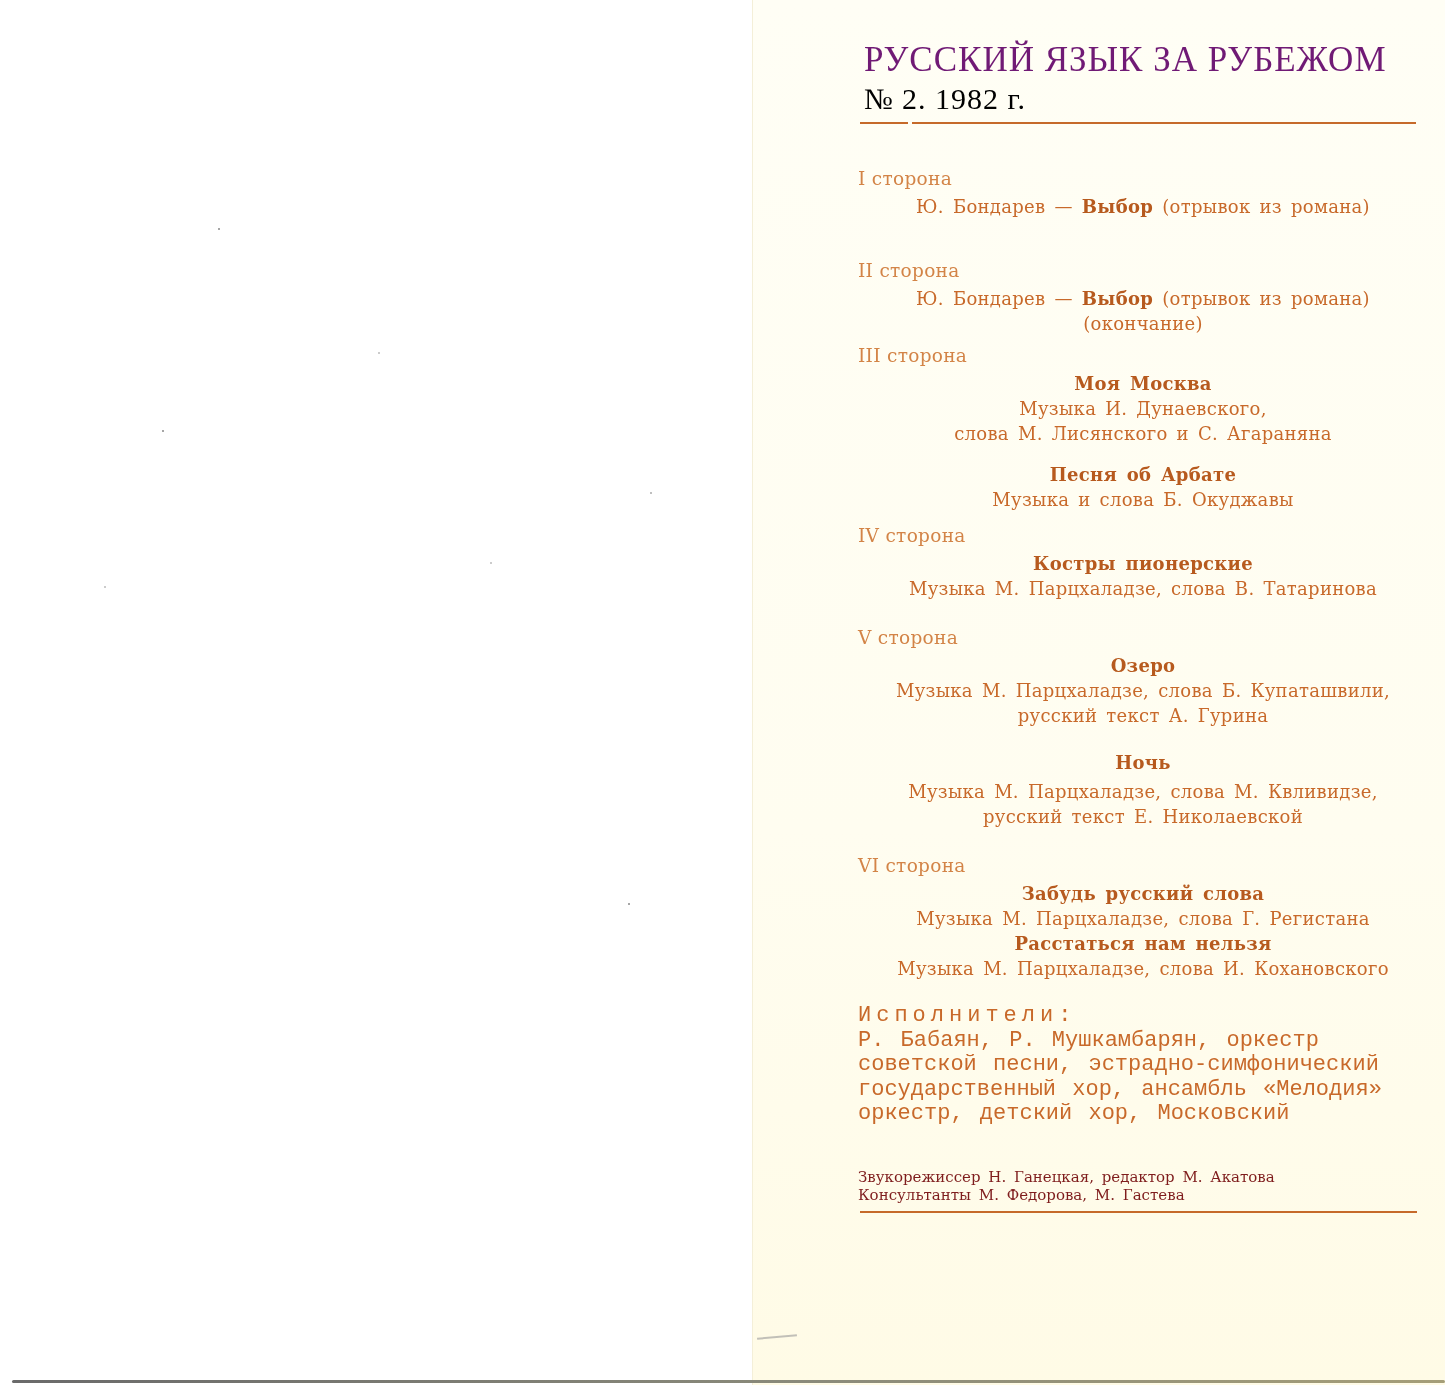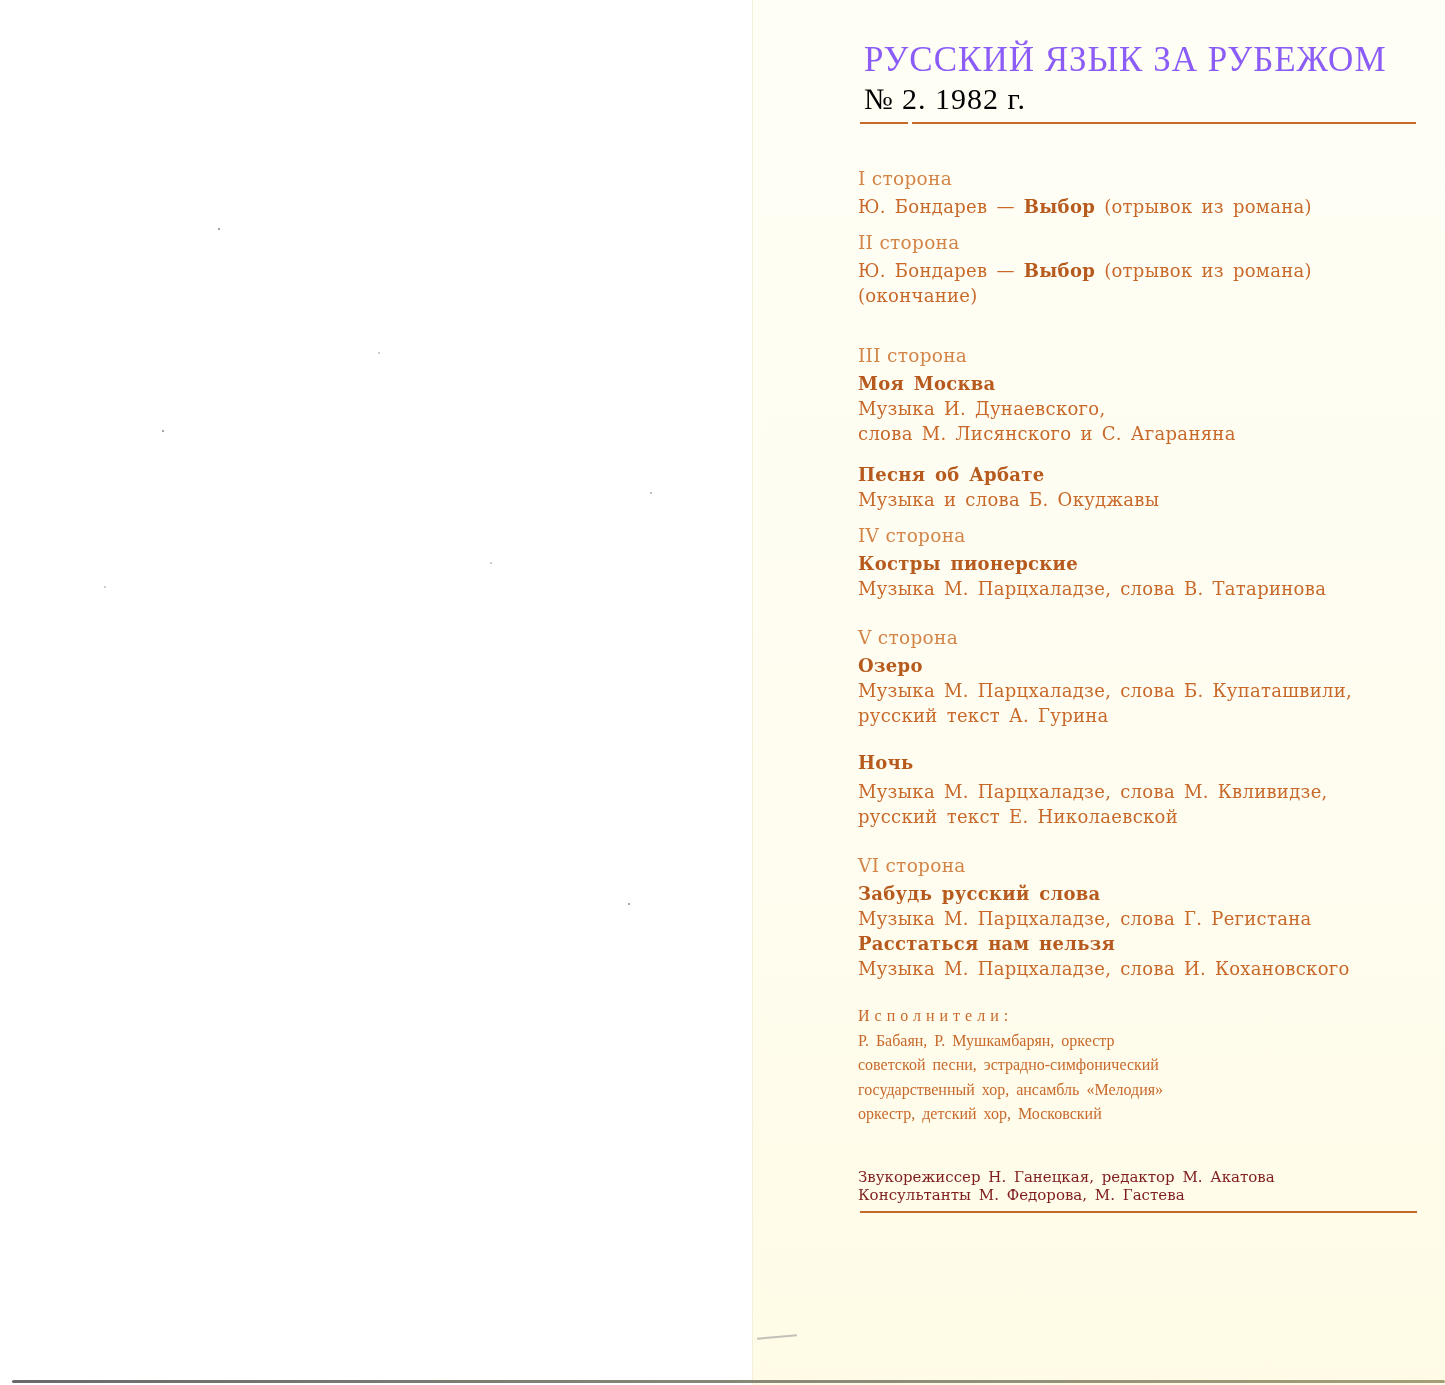--- a/index.html
+++ b/index.html
@@ -63,21 +63,21 @@
       width: 560px;
     }
     .masthead {
       margin-left: 6px;
     }
     .masthead-title {
       font-family: "Liberation Serif", "DejaVu Serif", serif;
       font-size: 35px;
       letter-spacing: 1px;
       line-height: 40px;
-      color: #8b5cf6;
+      color: #701a75;
       white-space: nowrap;
     }
     .masthead-issue {
       font-family: "Liberation Serif", "DejaVu Serif", serif;
       font-size: 30px;
       letter-spacing: 1px;
       line-height: 38px;
       color: #000000;
     }
     .rule-top {
@@ -117,34 +117,35 @@
       color: #c8692a;
     }
     .side-label {
       color: #d38447;
       font-size: 18.5px;
       margin-bottom: 3px;
     }
     .line {
       white-space: nowrap;
       word-spacing: 3px;
+      text-align: center;
     }
     .bold {
       font-weight: bold;
       color: #b75a1e;
     }
     .section { position: absolute; left: 0; width: 570px; }
 
     .performers {
       position: absolute;
       left: 858px;
       top: 1004px;
       width: 570px;
-      font-family: Liberation Serif, serif;
-      font-size: 16px;
+      font-family: Liberation Mono, monospace;
+      font-size: 22px;
       line-height: 24.5px;
       color: #c8692a;
       word-spacing: 3px;
       white-space: nowrap;
     }
     .performers-heading {
       letter-spacing: 5px;
     }
     .credits {
       position: absolute;
@@ -188,21 +189,21 @@
 
 <div class="sides">
 
   <div class="section" style="top:0px;">
     <div class="side-label">I сторона</div>
     <div class="line">
       <span>Ю. Бондарев — </span><span class="bold">Выбор</span><span> (отрывок из романа)</span>
     </div>
   </div>
 
-  <div class="section" style="top:64px;">
+  <div class="section" style="top:92px;">
     <div class="side-label">II сторона</div>
     <div class="line">
       <span>Ю. Бондарев — </span><span class="bold">Выбор</span><span> (отрывок из романа)</span>
     </div>
     <div class="line">(окончание)</div>
   </div>
 
   <div class="section" style="top:177px;">
     <div class="side-label">III сторона</div>
     <div class="line bold">Моя Москва</div>

